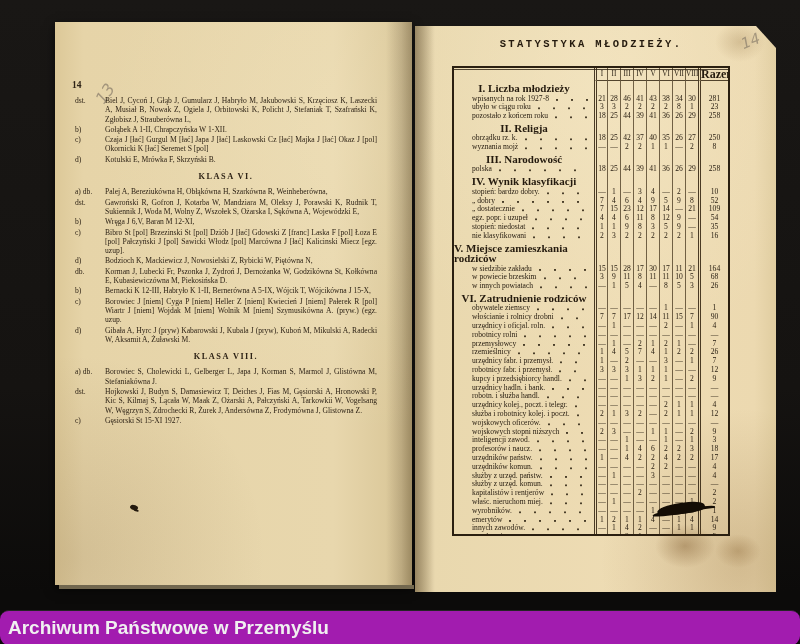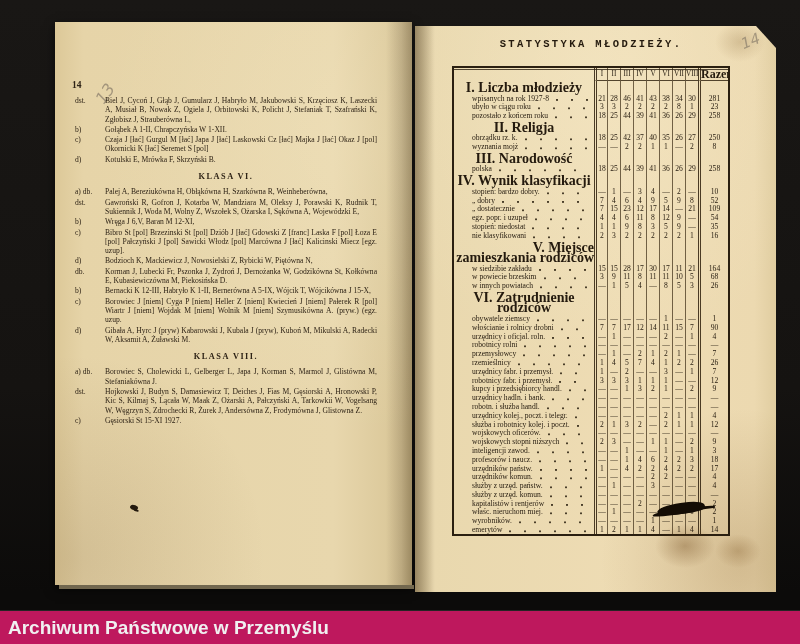--- a/index.html
+++ b/index.html
@@ -64,38 +64,38 @@
   .c.first,.tot{border-left:3px double rgba(55,40,20,.9);}
   .tot{text-align:center;}
   .thead .c,.thead .tot{border-bottom:1px solid rgba(55,40,20,.85);
     font-size:7.2px;line-height:12px;height:12px;}
   .thead .tot{font-weight:700;font-size:12px;}
   .drow{font-size:7.6px;line-height:8.8px;}
   .drow .lab{display:flex;align-items:baseline;padding-left:18px;white-space:nowrap;overflow:hidden;}
   .leader{flex:1;align-self:stretch;margin:0 5px 0 6px;
     background-image:radial-gradient(circle at 2px 60%, rgba(46,35,18,.85) .8px, transparent 1.3px);
     background-size:15px 100%;background-repeat:repeat-x;}
-  .shead-row{font-weight:700;font-size:14px;line-height:10.5px;}
+  .shead-row{font-weight:700;font-size:11px;line-height:10.5px;}
   .shead-row .lab{padding:2px 0 1px 0;}
   .shead-center{text-align:center;}
-  .shead-left{text-align:right;padding-left:2px;}
+  .shead-left{text-align:left;padding-left:2px;}
   .caps-row{font-size:7.8px;letter-spacing:.3px;}
   
   .blot{position:absolute;left:242px;top:477px;width:48px;height:11px;background:#140d05;
     border-radius:60% 40% 50% 50%/70% 60% 40% 50%;transform:rotate(-7deg);
     box-shadow:-8px 3px 0 -3px #140d05, 14px 2px 0 -4px #140d05;}
   .smudge1{position:absolute;left:240px;top:498px;width:60px;height:44px;
     background:radial-gradient(closest-side,rgba(105,65,20,.35),transparent);}
   .smudge2{position:absolute;left:300px;top:508px;width:46px;height:34px;
     background:radial-gradient(closest-side,rgba(120,80,30,.28),transparent);}
   .stain-tr{position:absolute;left:300px;top:-4px;width:50px;height:40px;
     background:radial-gradient(closest-side,rgba(120,85,35,.22),transparent);}
   
-  .archive-bar{position:absolute;left:0;right:0;top:610px;height:34px;background:#be185d;
-    border-top:1px solid #242424;}
+  .archive-bar{position:absolute;left:0;right:0;top:610px;height:34px;background:#a21caf;
+    border-top:1px solid #242424;border-radius:9px;}
   .archive-bar span{display:block;padding-left:8px;line-height:33px;color:#f0f0f0;
     font-family:"Liberation Sans",sans-serif;font-weight:700;font-size:19px;}
 </style>
 </head>
 <body>
 
 <div class="page page-left">
   <div class="fold-shadow-l"></div>
   <div class="pencil pencil-left">13</div>
   <div class="pnum">14</div>

